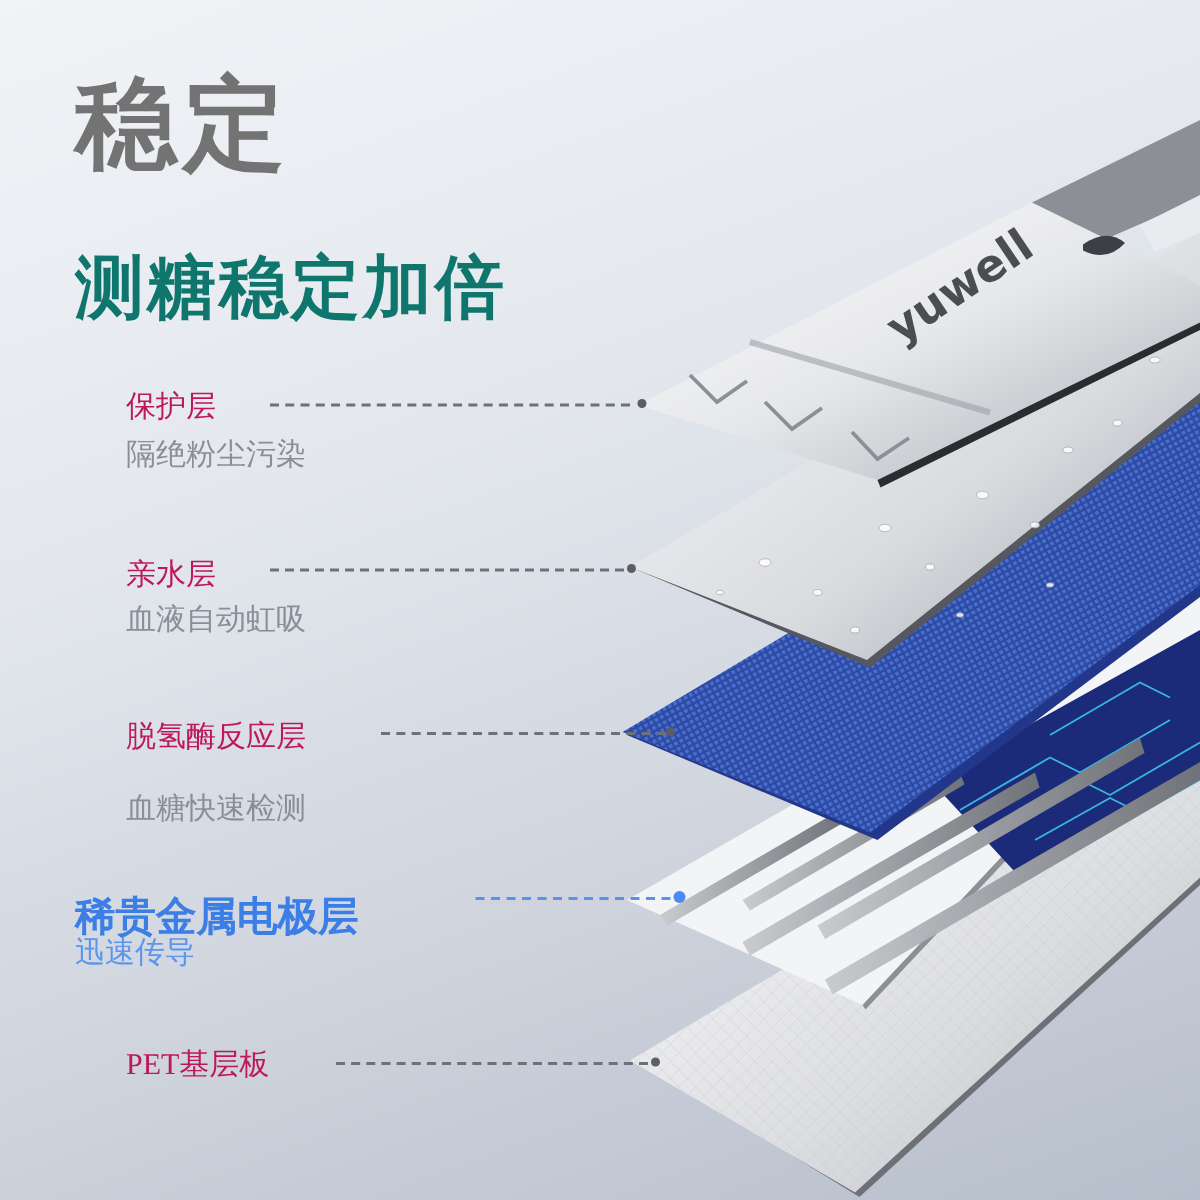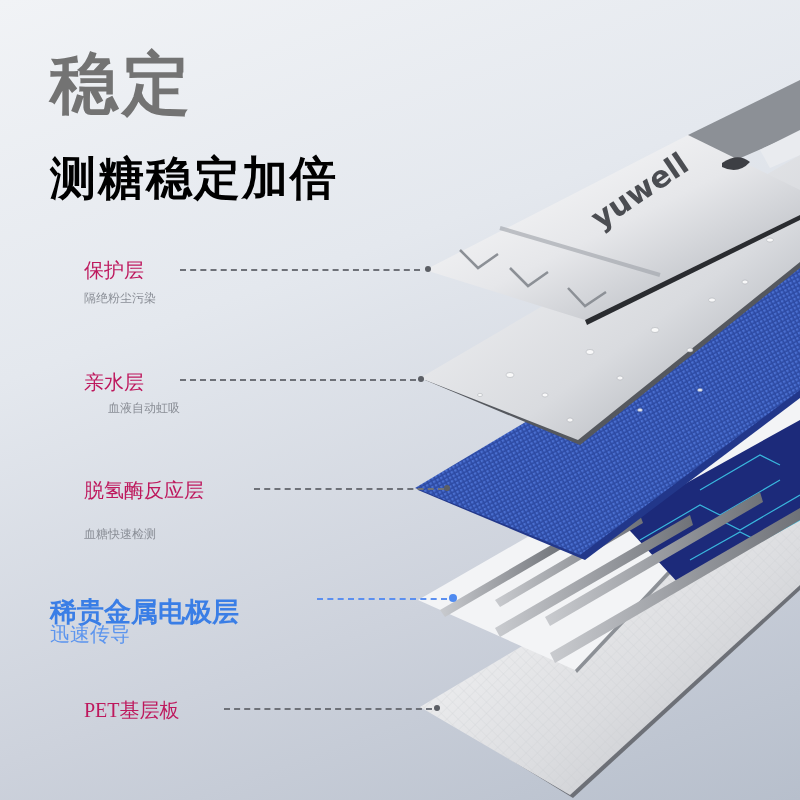--- a/index.html
+++ b/index.html
@@ -6,28 +6,28 @@
     body {
       width: 800px; height: 800px; overflow: hidden; position: relative;
       background: linear-gradient(160deg, #f1f3f6 0%, #e4e8ee 35%, #cdd2dc 70%, #b7bfcc 100%);
       font-family: "DejaVu Sans", sans-serif;
     }
     .headline {
       position: absolute; left: 50px; top: 50px;
       font-size: 68px; font-weight: bold; color: #737373; letter-spacing: 4px; line-height: 1;
     }
     .subheadline {
-      position: absolute; left: 50px; top: 155px;
-      font-size: 46px; font-weight: bold; color: #000000; letter-spacing: 2px; line-height: 1;
+      position: absolute; left: 50px; top: 168px;
+      font-size: 46px; font-weight: bold; color: #0f766e; letter-spacing: 2px; line-height: 1;
     }
     .layer-label {
       position: absolute; font-size: 20px; color: #be185d; line-height: 1;
     }
     .layer-desc {
-      position: absolute; font-size: 12px; color: #8a8e96; line-height: 1;
+      position: absolute; font-size: 20px; color: #8a8e96; line-height: 1;
     }
     .layer-label.highlight { font-size: 27px; font-weight: bold; color: #3a7ee6; }
     .layer-desc.highlight { font-size: 20px; color: #5c95ee; }
     .leader {
       position: absolute; height: 0; border-top: 2px dashed #6e7178;
     }
     .leader.highlight { border-top-color: #5b8ff0; }
     .dot {
       position: absolute; width: 6px; height: 6px; border-radius: 50%; background: #5b5e64;
     }
@@ -134,21 +134,21 @@
 
 <div class="headline">稳定</div>
 <div class="subheadline">测糖稳定加倍</div>
 
 <div class="layer-label" style="left:84px; top:260px;">保护层</div>
 <div class="layer-desc" style="left:84px; top:292px;">隔绝粉尘污染</div>
 <div class="leader" style="left:180px; top:269px; width:240px;"></div>
 <div class="dot" style="left:425px; top:266px;"></div>
 
 <div class="layer-label" style="left:84px; top:372px;">亲水层</div>
-<div class="layer-desc" style="left:84px; top:402px;margin-left:24px;">血液自动虹吸</div>
+<div class="layer-desc" style="left:84px; top:402px;">血液自动虹吸</div>
 <div class="leader" style="left:180px; top:379px; width:236px;"></div>
 <div class="dot" style="left:418px; top:376px;"></div>
 
 <div class="layer-label" style="left:84px; top:480px;">脱氢酶反应层</div>
 <div class="layer-desc" style="left:84px; top:528px;">血糖快速检测</div>
 <div class="leader" style="left:254px; top:488px; width:190px;"></div>
 <div class="dot" style="left:444px; top:485px;"></div>
 
 <div class="layer-label highlight" style="left:50px; top:584px;margin-top:14px;">稀贵金属电极层</div>
 <div class="layer-desc highlight" style="left:50px; top:624px;">迅速传导</div>

